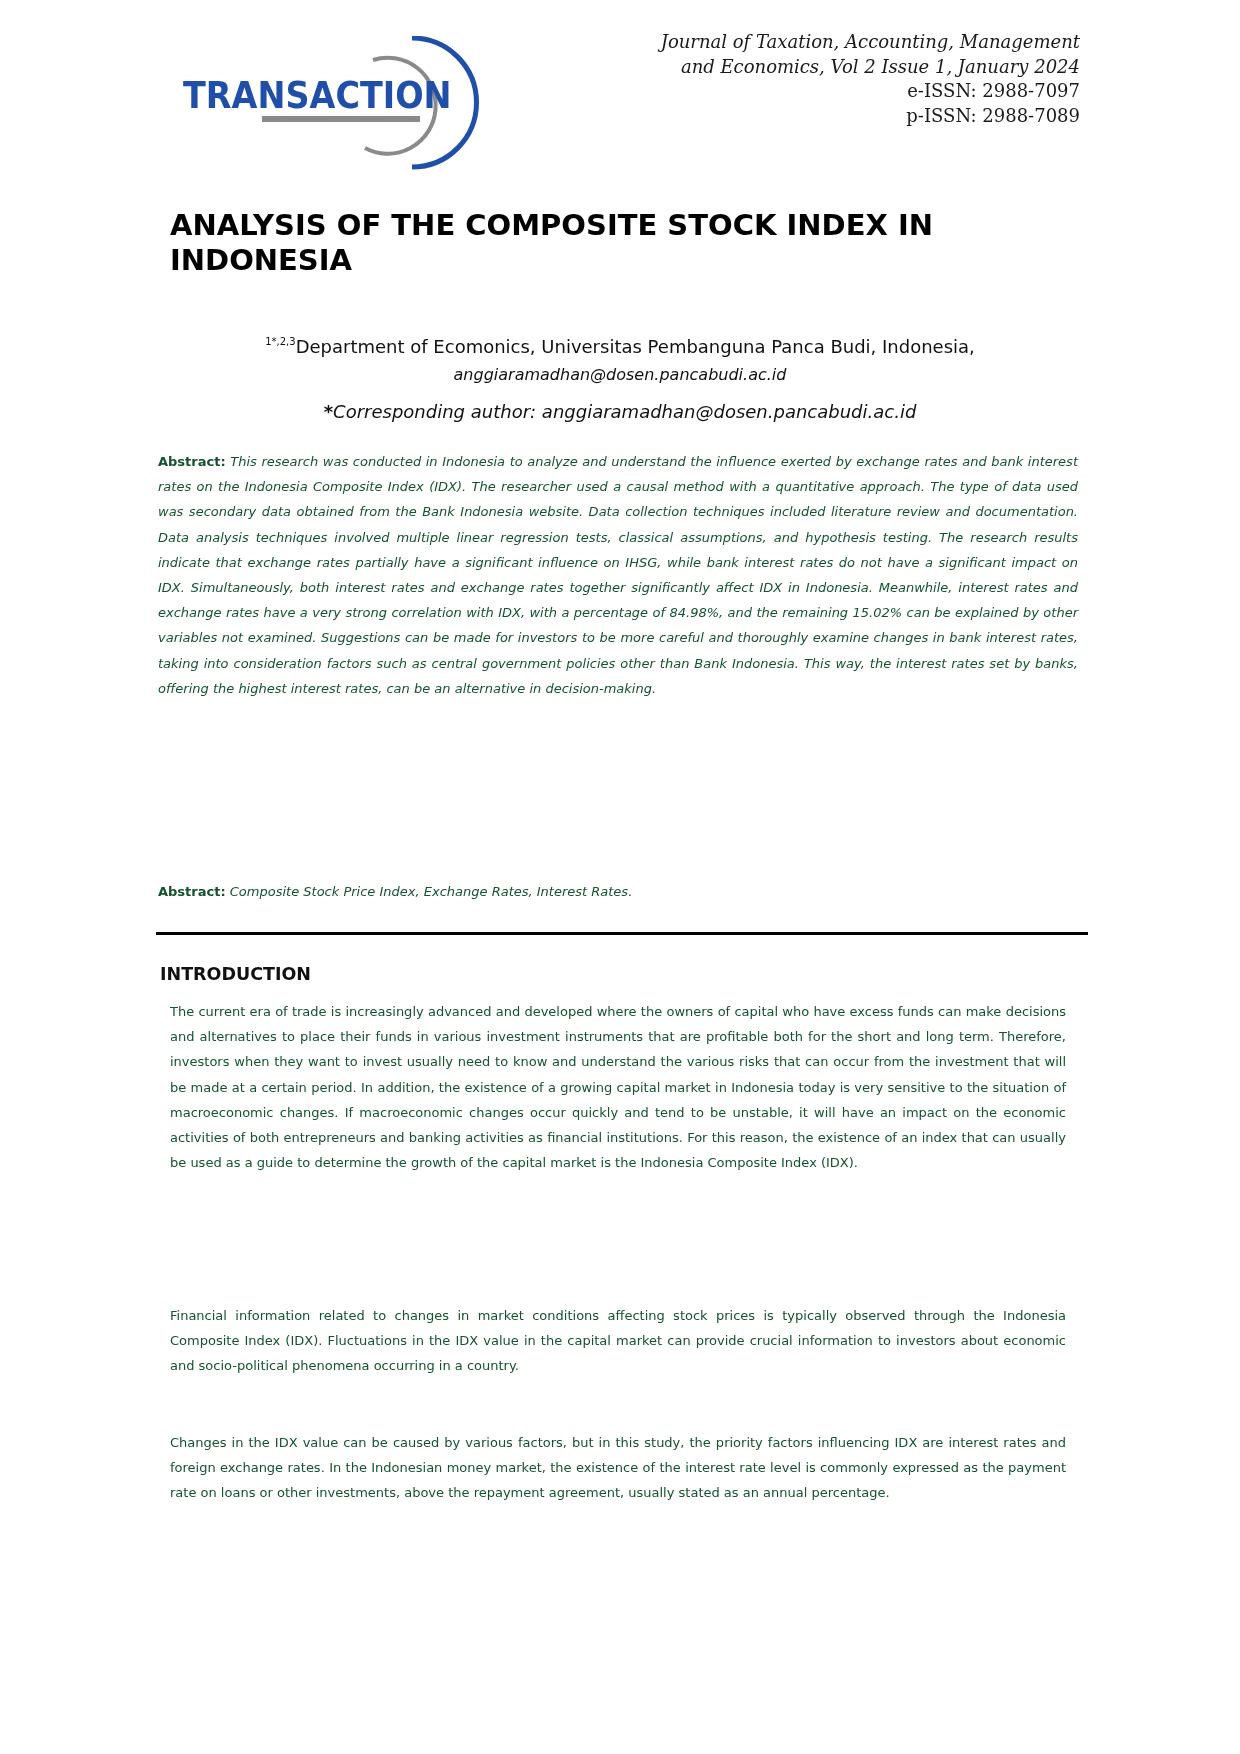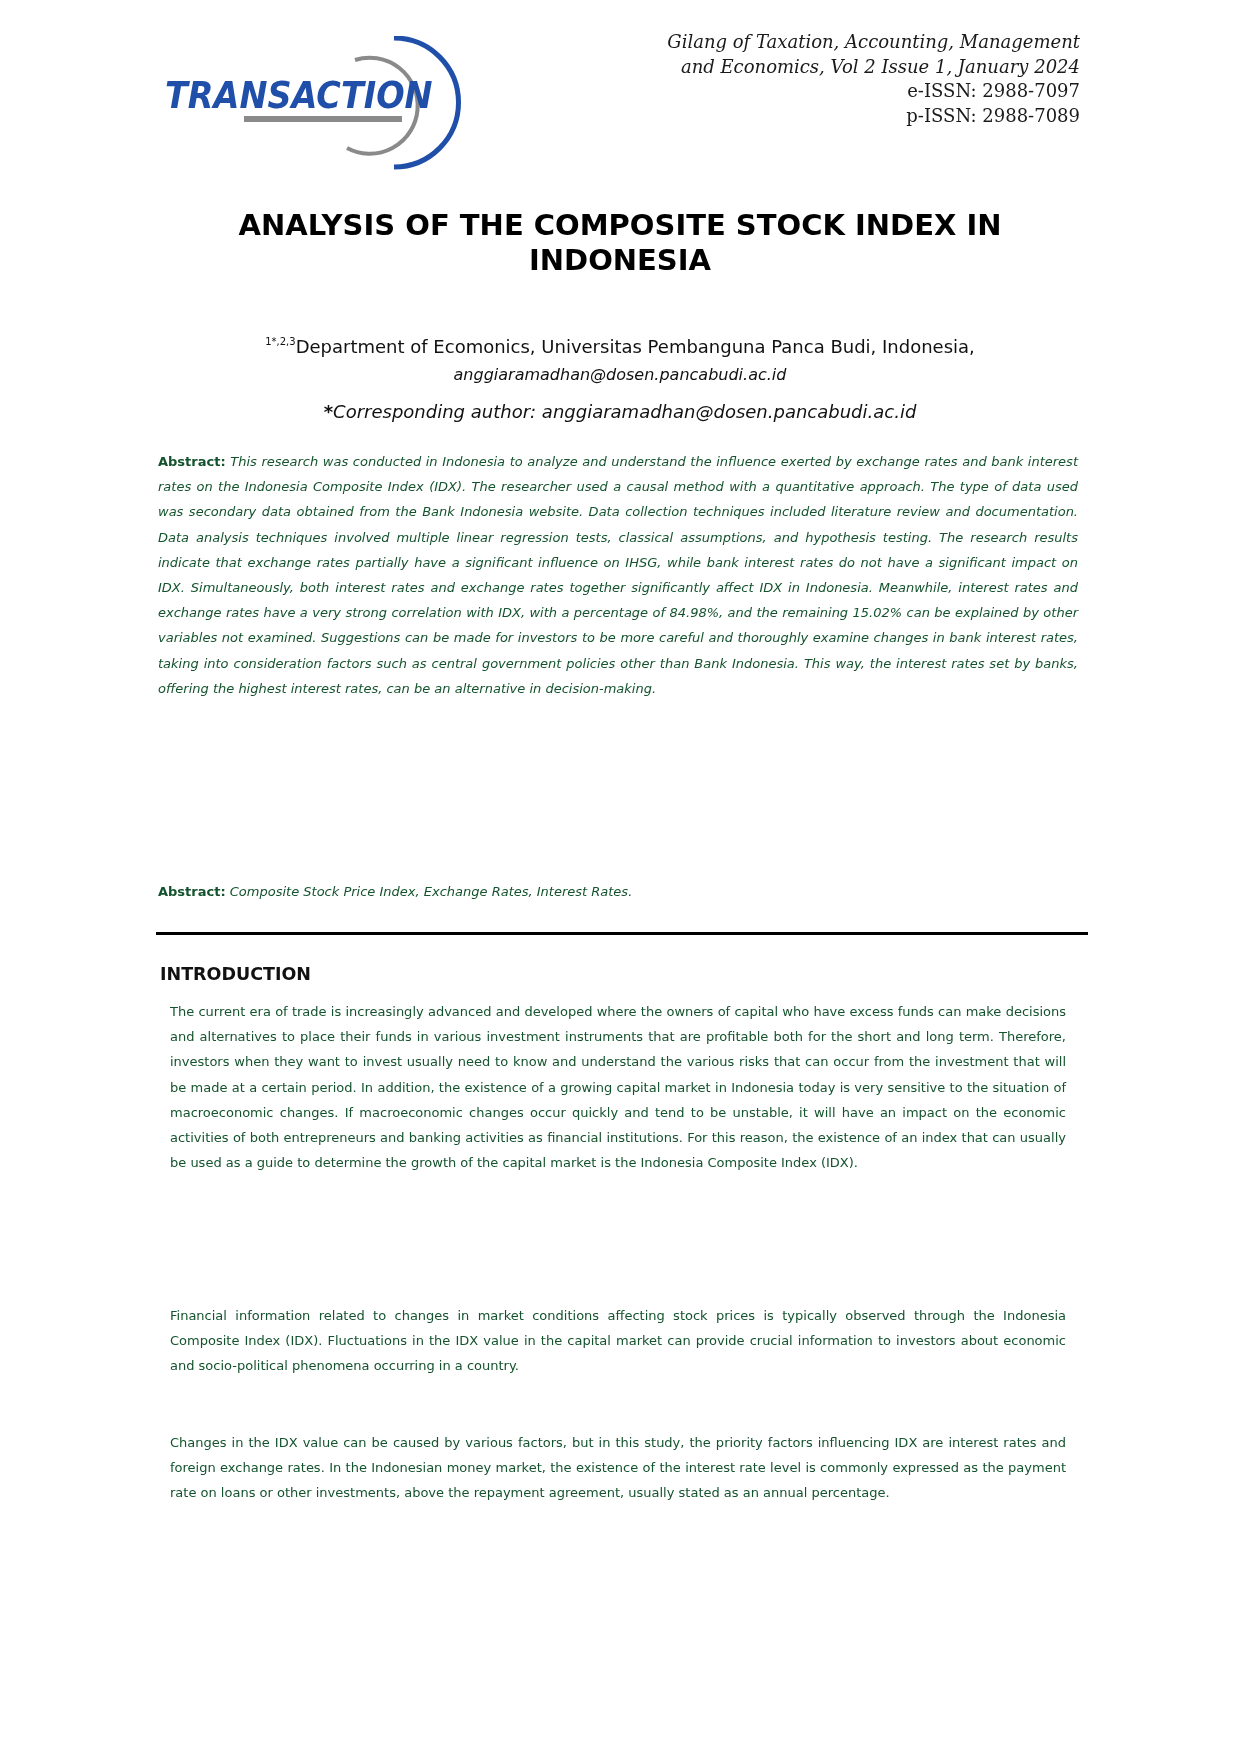--- a/index.html
+++ b/index.html
@@ -1,32 +1,32 @@
 <!DOCTYPE html>
 <html><head>
 <meta charset="utf-8">
 <style>
   html, body { margin: 0; padding: 0; background: #ffffff; }
   body { width: 1240px; height: 1754px; position: relative; overflow: hidden; color: #111; }
   .page { position: absolute; left: 0; top: 0; width: 1240px; height: 1754px; background: #fff; }
 
   
-  .logo { position: absolute; left: 162px; top: 36px; width: 300px; height: 135px; font-style: italic; }
+  .logo { position: absolute; left: 180px; top: 36px; width: 300px; height: 135px; }
   .logo svg { width: 100%; height: 100%; display: block; }
   .logo-text { position: absolute; left: 3px; top: 40px; font-family: "DejaVu Sans", sans-serif; font-weight: bold;
     font-size: 38px; color: #1f4fa8; letter-spacing: 0px; transform: scaleX(0.88); transform-origin: left center; line-height: 38px; }
 
   
   .journal { position: absolute; right: 160px; top: 30px; text-align: right; font-family: "DejaVu Serif", serif;
     font-size: 18px; line-height: 24.5px; color: #1a1a1a; }
   .journal .it { font-style: italic; }
   .journal div { white-space: nowrap; }
 
   
-  .title { position: absolute; left: 170px; width: 900px; top: 208px; text-align: center;
+  .title { position: absolute; left: 170px; width: 900px; top: 208px; 
     font-family: "DejaVu Sans", sans-serif; font-weight: bold; font-size: 29px; line-height: 35px; color: #000; }
 
   .authors { position: absolute; left: 120px; width: 1000px; top: 307px; text-align: center;
     font-family: "DejaVu Sans", sans-serif; font-weight: bold; font-size: 18px; line-height: 26px; }
   .authors sup { font-size: 12px; vertical-align: top; position: relative; top: -5px; }
   .affil { position: absolute; left: 120px; width: 1000px; top: 334px; text-align: center;
     font-family: "DejaVu Sans", sans-serif; font-size: 18px; line-height: 26px; }
   .affil sup { font-size: 10px; vertical-align: top; position: relative; top: -5px; }
   .email { position: absolute; left: 120px; width: 1000px; top: 364px; text-align: center;
     font-family: "DejaVu Sans", sans-serif; font-style: italic; font-size: 16px; line-height: 22px; }
@@ -58,21 +58,21 @@
       <path d="M 193 24 A 48 48 0 1 1 185 112" fill="none" stroke="#8a8a8a" stroke-width="4"></path>
 
       <path d="M 232 2 A 64 64 0 0 1 232 131" fill="none" stroke="#1f4fa8" stroke-width="5"></path>
 
       <rect x="82" y="80" width="158" height="6" fill="#8a8a8a"></rect>
     </svg>
     <div class="logo-text">TRANSACTION</div>
   </div>
 
   <div class="journal">
-    <div class="it">Gilang of Taxation, Accounting, Management</div>
+    <div class="it">Journal of Taxation, Accounting, Management</div>
     <div class="it">and Economics, Vol 2 Issue 1, January 2024</div>
     <div>e-ISSN: 2988-7097</div>
     <div>p-ISSN: 2988-7089</div>
   </div>
 
   <div class="title">ANALYSIS OF THE COMPOSITE STOCK INDEX IN INDONESIA</div>
 
 
   <div class="affil">
     <sup>1*,2,3</sup><span>Department of Ecomonics, Universitas Pembanguna Panca Budi, Indonesia,</span>

